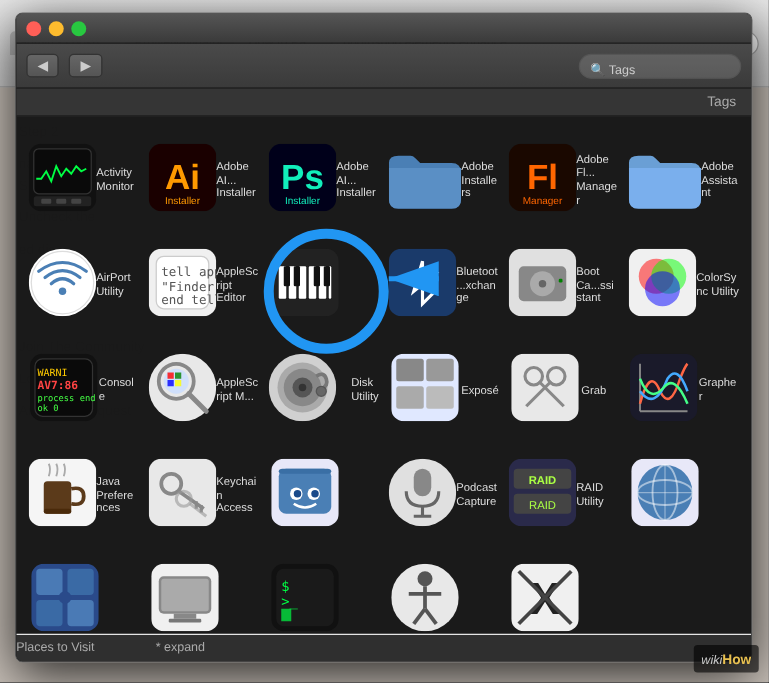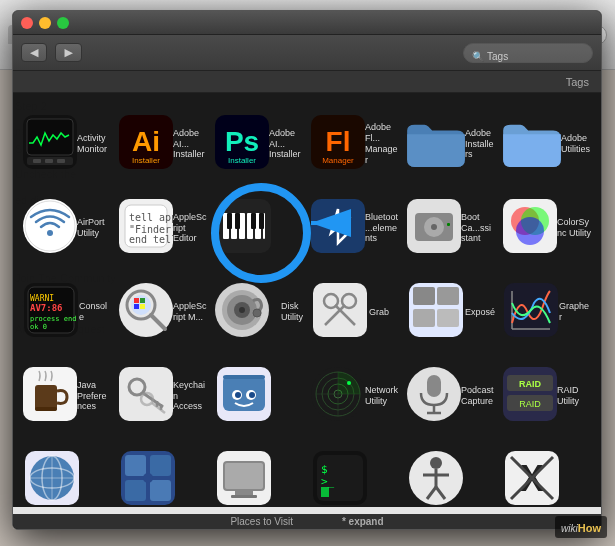--- a/index.html
+++ b/index.html
@@ -202,24 +202,24 @@
       top: 148px;
       left: 198px;
     }
 
     
     .finder-bottom {
       position: absolute;
       bottom: 0; left: 0; right: 0;
       height: 22px;
       background: rgba(50,50,50,0.9);
-      border-top: 7px solid #e5e5e5;
+      border-top: 1px solid #e5e5e5;
       display: flex;
       align-items: center;
-      justify-content: center;
+      justify-content: flex-start;
     }
     .finder-bottom span {
       font-size: 10px;
       color: #aaa;
     }
 
     
     .watermark {
       position: absolute;
       bottom: 8px;
@@ -340,47 +340,47 @@
               <rect width="54" height="54" rx="10" fill="#00001a"></rect>
               <text x="27" y="36" text-anchor="middle" font-size="28" font-weight="bold" fill="#1eb" font-family="Arial">Ps</text>
               <text x="27" y="48" text-anchor="middle" font-size="8" fill="#1eb" font-family="Arial">Installer</text>
             </svg>
           </div>
           <div class="app-label">Adobe AI... Installer</div>
         </div>
 
         <div class="app-item">
           <div class="app-icon">
+            <svg viewBox="0 0 60 52" class="app-svg" style="width:58px;height:50px;">
+              <path d="M0,14 Q0,8 8,8 L18,8 Q20,8 22,10 L26,14 L52,14 Q60,14 60,22 L60,44 Q60,52 52,52 L8,52 Q0,52 0,44 Z" fill="#4a7fb5"></path>
+              <path d="M0,18 L60,18 L60,44 Q60,52 52,52 L8,52 Q0,52 0,44 Z" fill="#5a8fc5"></path>
+            </svg>
+          </div>
+          <div class="app-label">Adobe Installers</div>
+        </div>
+
+        <div class="app-item">
+          <div class="app-icon">
             <svg viewBox="0 0 54 54" class="app-svg">
               <rect width="54" height="54" rx="10" fill="#1a0800"></rect>
               <text x="27" y="36" text-anchor="middle" font-size="28" font-weight="bold" fill="#f60" font-family="Arial">Fl</text>
               <text x="27" y="48" text-anchor="middle" font-size="8" fill="#f60" font-family="Arial">Manager</text>
             </svg>
           </div>
           <div class="app-label">Adobe Fl... Manager</div>
         </div>
 
         <div class="app-item">
           <div class="app-icon">
             <svg viewBox="0 0 60 52" class="app-svg" style="width:58px;height:50px;">
-              <path d="M0,14 Q0,8 8,8 L18,8 Q20,8 22,10 L26,14 L52,14 Q60,14 60,22 L60,44 Q60,52 52,52 L8,52 Q0,52 0,44 Z" fill="#4a7fb5"></path>
-              <path d="M0,18 L60,18 L60,44 Q60,52 52,52 L8,52 Q0,52 0,44 Z" fill="#5a8fc5"></path>
-            </svg>
-          </div>
-          <div class="app-label">Adobe Installers</div>
-        </div>
-
-        <div class="app-item">
-          <div class="app-icon">
-            <svg viewBox="0 0 60 52" class="app-svg" style="width:58px;height:50px;">
               <path d="M0,14 Q0,8 8,8 L18,8 Q20,8 22,10 L26,14 L52,14 Q60,14 60,22 L60,44 Q60,52 52,52 L8,52 Q0,52 0,44 Z" fill="#6a9fd5"></path>
               <path d="M0,18 L60,18 L60,44 Q60,52 52,52 L8,52 Q0,52 0,44 Z" fill="#7aafed"></path>
             </svg>
           </div>
-          <div class="app-label">Adobe Utilities</div>
+          <div class="app-label">Adobe Assistant</div>
         </div>
 
         <div class="app-item">
           <div class="app-icon">
             <svg viewBox="0 0 54 54" class="app-svg">
               <rect width="54" height="54" rx="27" fill="white"></rect>
               <circle cx="27" cy="27" r="25" fill="white" stroke="#ddd" stroke-width="1"></circle>
 
               <circle cx="27" cy="34" r="3" fill="#4a7fb5"></circle>
               <path d="M18,28 Q27,20 36,28" fill="none" stroke="#4a7fb5" stroke-width="2.5" stroke-linecap="round"></path>
@@ -426,21 +426,21 @@
         </div>
 
         <div class="app-item">
           <div class="app-icon">
             <svg viewBox="0 0 54 54" class="app-svg">
               <rect width="54" height="54" rx="10" fill="#1a3a6a"></rect>
 
               <path d="M27,10 L27,44 L37,34 L20,20 L37,20 L20,34 Z" fill="none" stroke="white" stroke-width="2.5"></path>
             </svg>
           </div>
-          <div class="app-label">Bluetoot...elements</div>
+          <div class="app-label">Bluetoot...xchange</div>
         </div>
 
         <div class="app-item">
           <div class="app-icon">
             <svg viewBox="0 0 54 54" class="app-svg">
               <rect width="54" height="54" rx="10" fill="#e0e0e0"></rect>
 
               <rect x="8" y="14" width="38" height="28" rx="4" fill="#888"></rect>
               <ellipse cx="27" cy="28" rx="10" ry="10" fill="#aaa"></ellipse>
               <circle cx="27" cy="28" r="3" fill="#666"></circle>
@@ -507,48 +507,48 @@
               <path d="M38,18 Q44,14 46,20 Q48,26 42,28" fill="none" stroke="#777" stroke-width="3"></path>
               <circle cx="42" cy="30" r="4" fill="#666" stroke="#555" stroke-width="1"></circle>
             </svg>
           </div>
           <div class="app-label">Disk Utility</div>
         </div>
 
         <div class="app-item">
           <div class="app-icon">
             <svg viewBox="0 0 54 54" class="app-svg">
+              <rect width="54" height="54" rx="10" fill="#e0e8ff"></rect>
+
+              <rect x="4" y="4" width="22" height="18" rx="2" fill="#888"></rect>
+              <rect x="28" y="4" width="22" height="18" rx="2" fill="#999"></rect>
+              <rect x="4" y="26" width="22" height="18" rx="2" fill="#aaa"></rect>
+              <rect x="28" y="26" width="22" height="18" rx="2" fill="#bbb"></rect>
+            </svg>
+          </div>
+          <div class="app-label">Exposé</div>
+        </div>
+
+        <div class="app-item">
+          <div class="app-icon">
+            <svg viewBox="0 0 54 54" class="app-svg">
               <rect width="54" height="54" rx="10" fill="#e8e8e8"></rect>
 
               <circle cx="18" cy="18" r="7" fill="none" stroke="#888" stroke-width="2.5"></circle>
               <circle cx="36" cy="18" r="7" fill="none" stroke="#888" stroke-width="2.5"></circle>
               <line x1="22" y1="22" x2="42" y2="42" stroke="#888" stroke-width="2.5"></line>
               <line x1="32" y1="22" x2="12" y2="42" stroke="#888" stroke-width="2.5"></line>
             </svg>
           </div>
           <div class="app-label">Grab</div>
         </div>
 
         <div class="app-item">
           <div class="app-icon">
             <svg viewBox="0 0 54 54" class="app-svg">
-              <rect width="54" height="54" rx="10" fill="#e0e8ff"></rect>
-
-              <rect x="4" y="4" width="22" height="18" rx="2" fill="#888"></rect>
-              <rect x="28" y="4" width="22" height="18" rx="2" fill="#999"></rect>
-              <rect x="4" y="26" width="22" height="18" rx="2" fill="#aaa"></rect>
-              <rect x="28" y="26" width="22" height="18" rx="2" fill="#bbb"></rect>
-            </svg>
-          </div>
-          <div class="app-label">Exposé</div>
-        </div>
-
-        <div class="app-item">
-          <div class="app-icon">
-            <svg viewBox="0 0 54 54" class="app-svg">
               <rect width="54" height="54" rx="10" fill="#1a1a2a"></rect>
 
               <line x1="8" y1="46" x2="46" y2="46" stroke="#888" stroke-width="1.5"></line>
               <line x1="8" y1="8" x2="8" y2="46" stroke="#888" stroke-width="1.5"></line>
 
               <path d="M8,40 Q16,10 24,30 Q32,46 40,20 Q44,10 46,8" fill="none" stroke="#ff6644" stroke-width="2"></path>
               <path d="M8,30 Q20,46 30,20 Q38,8 46,30" fill="none" stroke="#44aaff" stroke-width="2"></path>
               <path d="M8,20 Q16,40 27,27 Q36,16 46,40" fill="none" stroke="#44ff88" stroke-width="2"></path>
             </svg>
           </div>
@@ -600,39 +600,20 @@
               <circle cx="20" cy="28" r="5" fill="white"></circle>
               <circle cx="34" cy="28" r="5" fill="white"></circle>
               <circle cx="21" cy="28" r="3" fill="#1a4a8a"></circle>
               <circle cx="35" cy="28" r="3" fill="#1a4a8a"></circle>
 
               <path d="M18,36 Q27,42 36,36" fill="none" stroke="white" stroke-width="2"></path>
             </svg>
           </div>
         </div>
 
-        <div class="app-item">
-          <div class="app-icon">
-            <svg viewBox="0 0 54 54" class="app-svg">
-              <rect width="54" height="54" rx="27" fill="#1a1a1a"></rect>
-
-              <circle cx="27" cy="27" r="22" fill="none" stroke="#2a4a2a" stroke-width="1"></circle>
-              <circle cx="27" cy="27" r="16" fill="none" stroke="#2a4a2a" stroke-width="1"></circle>
-              <circle cx="27" cy="27" r="10" fill="none" stroke="#2a5a2a" stroke-width="1"></circle>
-              <circle cx="27" cy="27" r="4" fill="none" stroke="#3a6a3a" stroke-width="1"></circle>
-
-              <line x1="27" y1="5" x2="27" y2="49" stroke="#2a4a2a" stroke-width="0.5"></line>
-              <line x1="5" y1="27" x2="49" y2="27" stroke="#2a4a2a" stroke-width="0.5"></line>
-
-              <path d="M27,27 L27,5 A22,22 0 0,1 49,27 Z" fill="rgba(0,180,0,0.15)"></path>
-              <circle cx="38" cy="16" r="2" fill="#00ff44"></circle>
-            </svg>
-          </div>
-          <div class="app-label">Network Utility</div>
-        </div>
 
         <div class="app-item">
           <div class="app-icon">
             <svg viewBox="0 0 54 54" class="app-svg">
               <rect width="54" height="54" rx="27" fill="#e0e0e0"></rect>
 
               <rect x="20" y="8" width="14" height="22" rx="7" fill="#888"></rect>
               <path d="M14,26 Q14,38 27,38 Q40,38 40,26" fill="none" stroke="#666" stroke-width="2.5"></path>
               <line x1="27" y1="38" x2="27" y2="46" stroke="#666" stroke-width="2.5"></line>
               <line x1="20" y1="46" x2="34" y2="46" stroke="#666" stroke-width="2.5"></line>
@@ -748,21 +729,21 @@
           <marker id="arrowhead" markerWidth="10" markerHeight="7" refX="10" refY="3.5" orient="auto">
             <polygon points="0 0, 10 3.5, 0 7" fill="#2196F3"></polygon>
           </marker>
         </defs>
         <path d="M70,20 Q50,20 30,20" fill="none" stroke="#2196F3" stroke-width="4" marker-end="url(#arrowhead)"></path>
       </svg>
 
       <div class="finder-bottom">
         <span>Places to Visit</span>
         &nbsp;&nbsp;
-        <span style="margin-left:40px;font-weight:bold;">* expand</span>
+        <span style="margin-left:40px;">* expand</span>
       </div>
     </div>
   </div>
 </div>
 
 <div class="watermark">
   <span>wiki</span><strong>How</strong>
 </div>
 
 </body></html>

